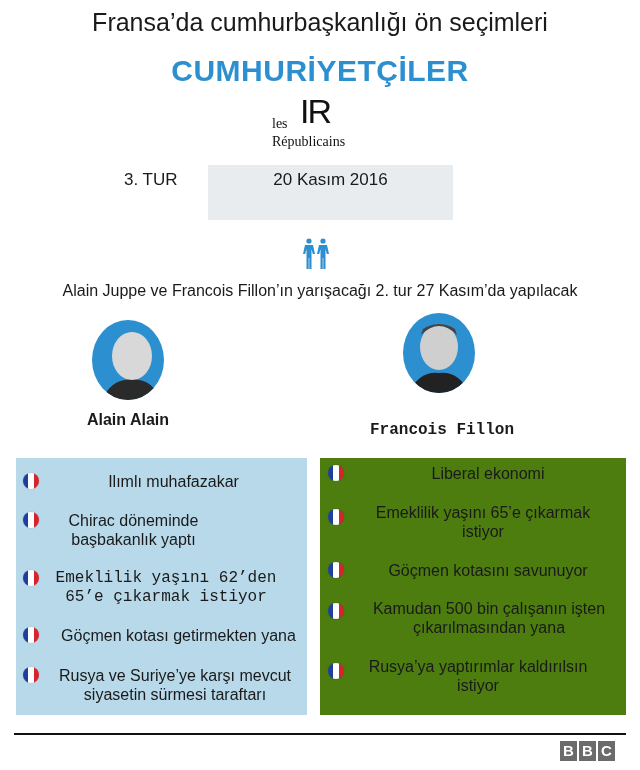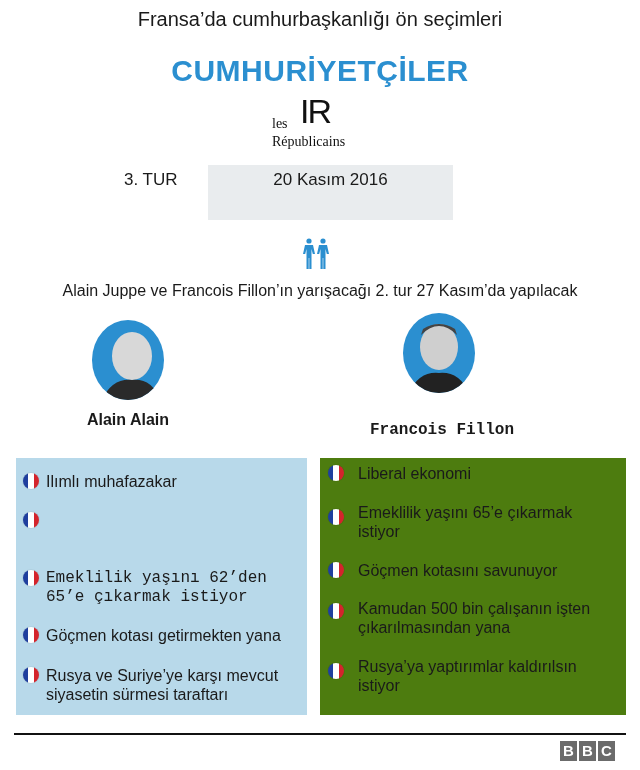--- a/index.html
+++ b/index.html
@@ -1,34 +1,34 @@
 <!DOCTYPE html>
 <html><head>
 <meta charset="utf-8">
 <style>
   html, body { margin:0; padding:0; }
   body { width:640px; height:770px; background:#ffffff; position:relative; overflow:hidden;
          font-family:"Liberation Sans", "DejaVu Sans", sans-serif; color:#1a1a1a; }
   .abs { position:absolute; }
-  .title { left:0; width:640px; top:8px; text-align:center; font-size:20px; color:#1a1a1a; }
+  .title { left:0; width:640px; top:8px; text-align:center; font-size:25px; color:#1a1a1a; }
   .subtitle { left:0; width:640px; top:54px; text-align:center; font-size:30px; font-weight:bold; color:#2b8fd0; letter-spacing:0.5px; }
   .logo { left:272px; top:96px; width:100px; height:56px; font-family:"Liberation Serif", "DejaVu Serif", serif; color:#111; }
   .logo .les { position:absolute; left:0; top:20px; font-size:14px; }
   .logo .ir { position:absolute; left:28px; top:-4px; font-size:34px; font-family:"Liberation Sans", sans-serif; letter-spacing:-2px; }
   .logo .rep { position:absolute; left:0; top:38px; font-size:14px; }
   .dates { left:120px; top:165px; width:335px; height:55px; }
   .dates .bg { position:absolute; left:88px; top:0; width:245px; height:55px; background:#e9ecee; }
   .dates .row { position:absolute; left:0; width:335px; height:26px; font-size:17px; }
   .dates .lbl { position:absolute; left:4px; }
   .dates .val { position:absolute; left:88px; width:245px; text-align:center; }
   .people { left:300px; top:238px; width:32px; height:32px; }
   .headline { left:0; width:640px; top:282px; text-align:center; font-size:16px; font-weight:normal; }
   .portrait { width:72px; height:80px; border-radius:50%; background:#2b8fd0; overflow:hidden; }
   .name { font-size:16px; font-weight:bold; text-align:center; width:200px; }
-  .panel { top:458px; height:257px; }
+  .panel { top:458px; height:257px;text-align:center; }
   .panel.left { left:16px; width:291px; background:#b8d9ea; }
   .panel.right { left:320px; width:306px; background:#4d7c0f; }
   .item { position:absolute; font-size:16px; line-height:19px; color:#1a1a1a; }
   .flag { position:absolute; width:16px; height:16px; border-radius:50%; overflow:hidden;
           background:linear-gradient(to right, #1f3f9e 0 33%, #ffffff 33% 67%, #d4242c 67% 100%);
           box-shadow:0 0 1px rgba(0,0,0,0.4); }
   .rule { left:14px; top:733px; width:612px; height:2px; background:#111; }
   .bbc { left:560px; top:741px; height:20px; display:flex; gap:2px; }
   .bbc span { display:block; width:17px; height:20px; background:#6b6b6b; color:#fff; font-weight:bold; font-size:15px; text-align:center; line-height:20px; }
 </style>
@@ -79,20 +79,21 @@
     <path d="M18 22 Q36 4 54 22 L52 16 Q36 6 20 16 Z" fill="#444"></path>
     <path d="M6 80 Q16 58 36 60 Q56 58 66 80 Z" fill="#222"></path>
   </svg>
 </div>
 <div class="abs name" style="left:342px; top:421px;font-family:Liberation Mono, monospace;">Francois Fillon</div>
 
 <div class="abs panel left">
   <div class="flag" style="left:7px; top:15px;"></div>
   <div class="item" style="left:30px; top:14px; width:255px;">Ilımlı muhafazakar</div>
   <div class="flag" style="left:7px; top:54px;"></div>
+  <div class="item" style="left:30px; top:53px; width:175px;">Chirac döneminde başbakanlık yaptı</div>
   <div class="flag" style="left:7px; top:112px;"></div>
   <div class="item" style="left:30px; top:111px; width:240px;font-family:Liberation Mono, monospace;">Emeklilik yaşını 62’den 65’e çıkarmak istiyor</div>
   <div class="flag" style="left:7px; top:169px;"></div>
   <div class="item" style="left:30px; top:168px; width:265px;">Göçmen kotası getirmekten yana</div>
   <div class="flag" style="left:7px; top:209px;"></div>
   <div class="item" style="left:30px; top:208px; width:258px;">Rusya ve Suriye’ye karşı mevcut siyasetin sürmesi taraftarı</div>
 </div>
 
 <div class="abs panel right">
   <div class="flag" style="left:8px; top:7px;"></div>

